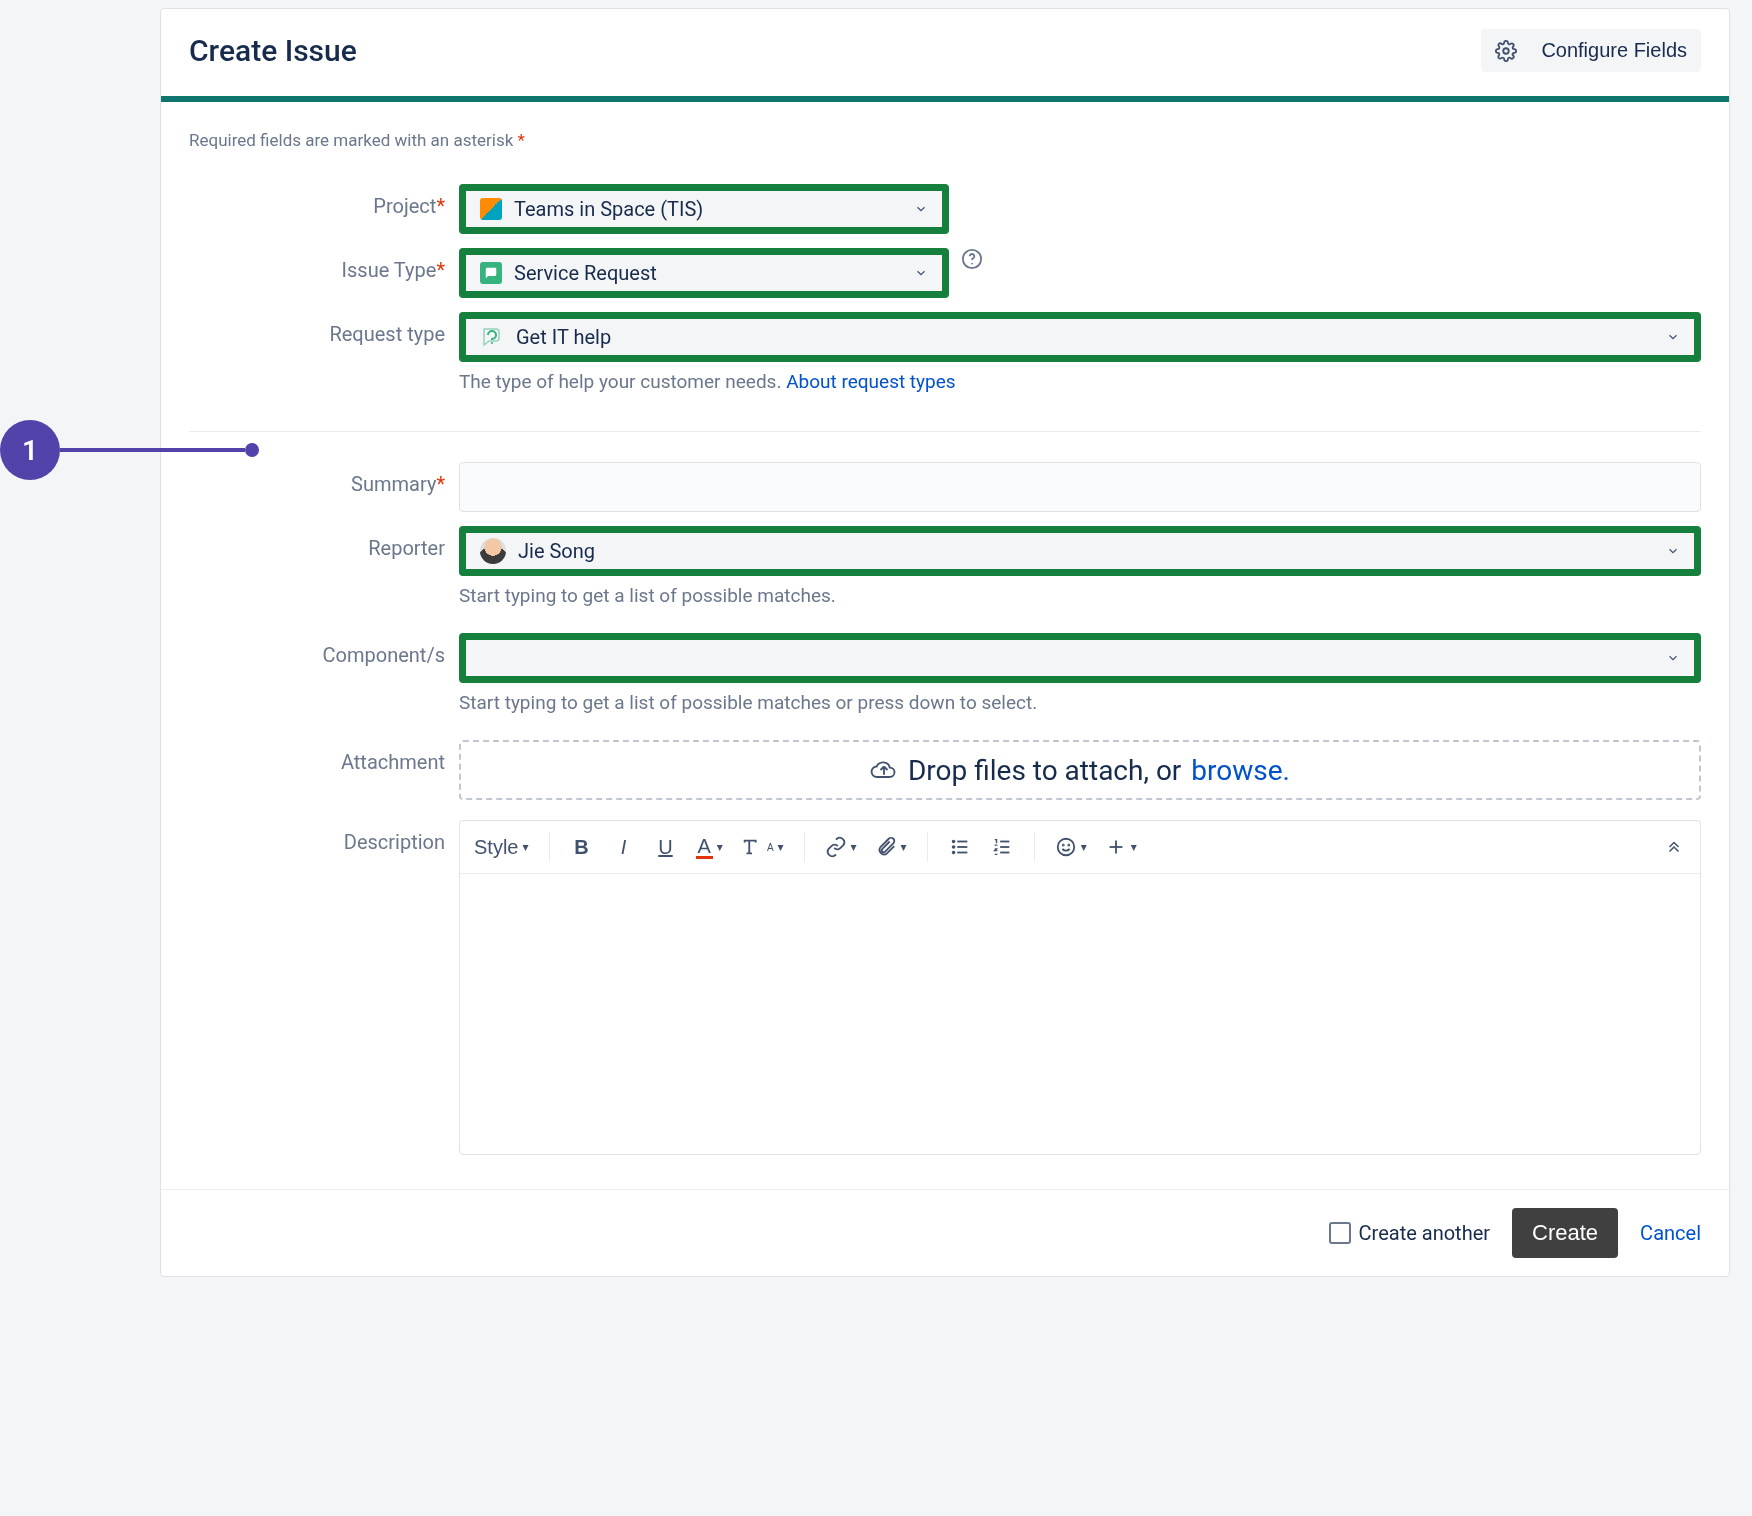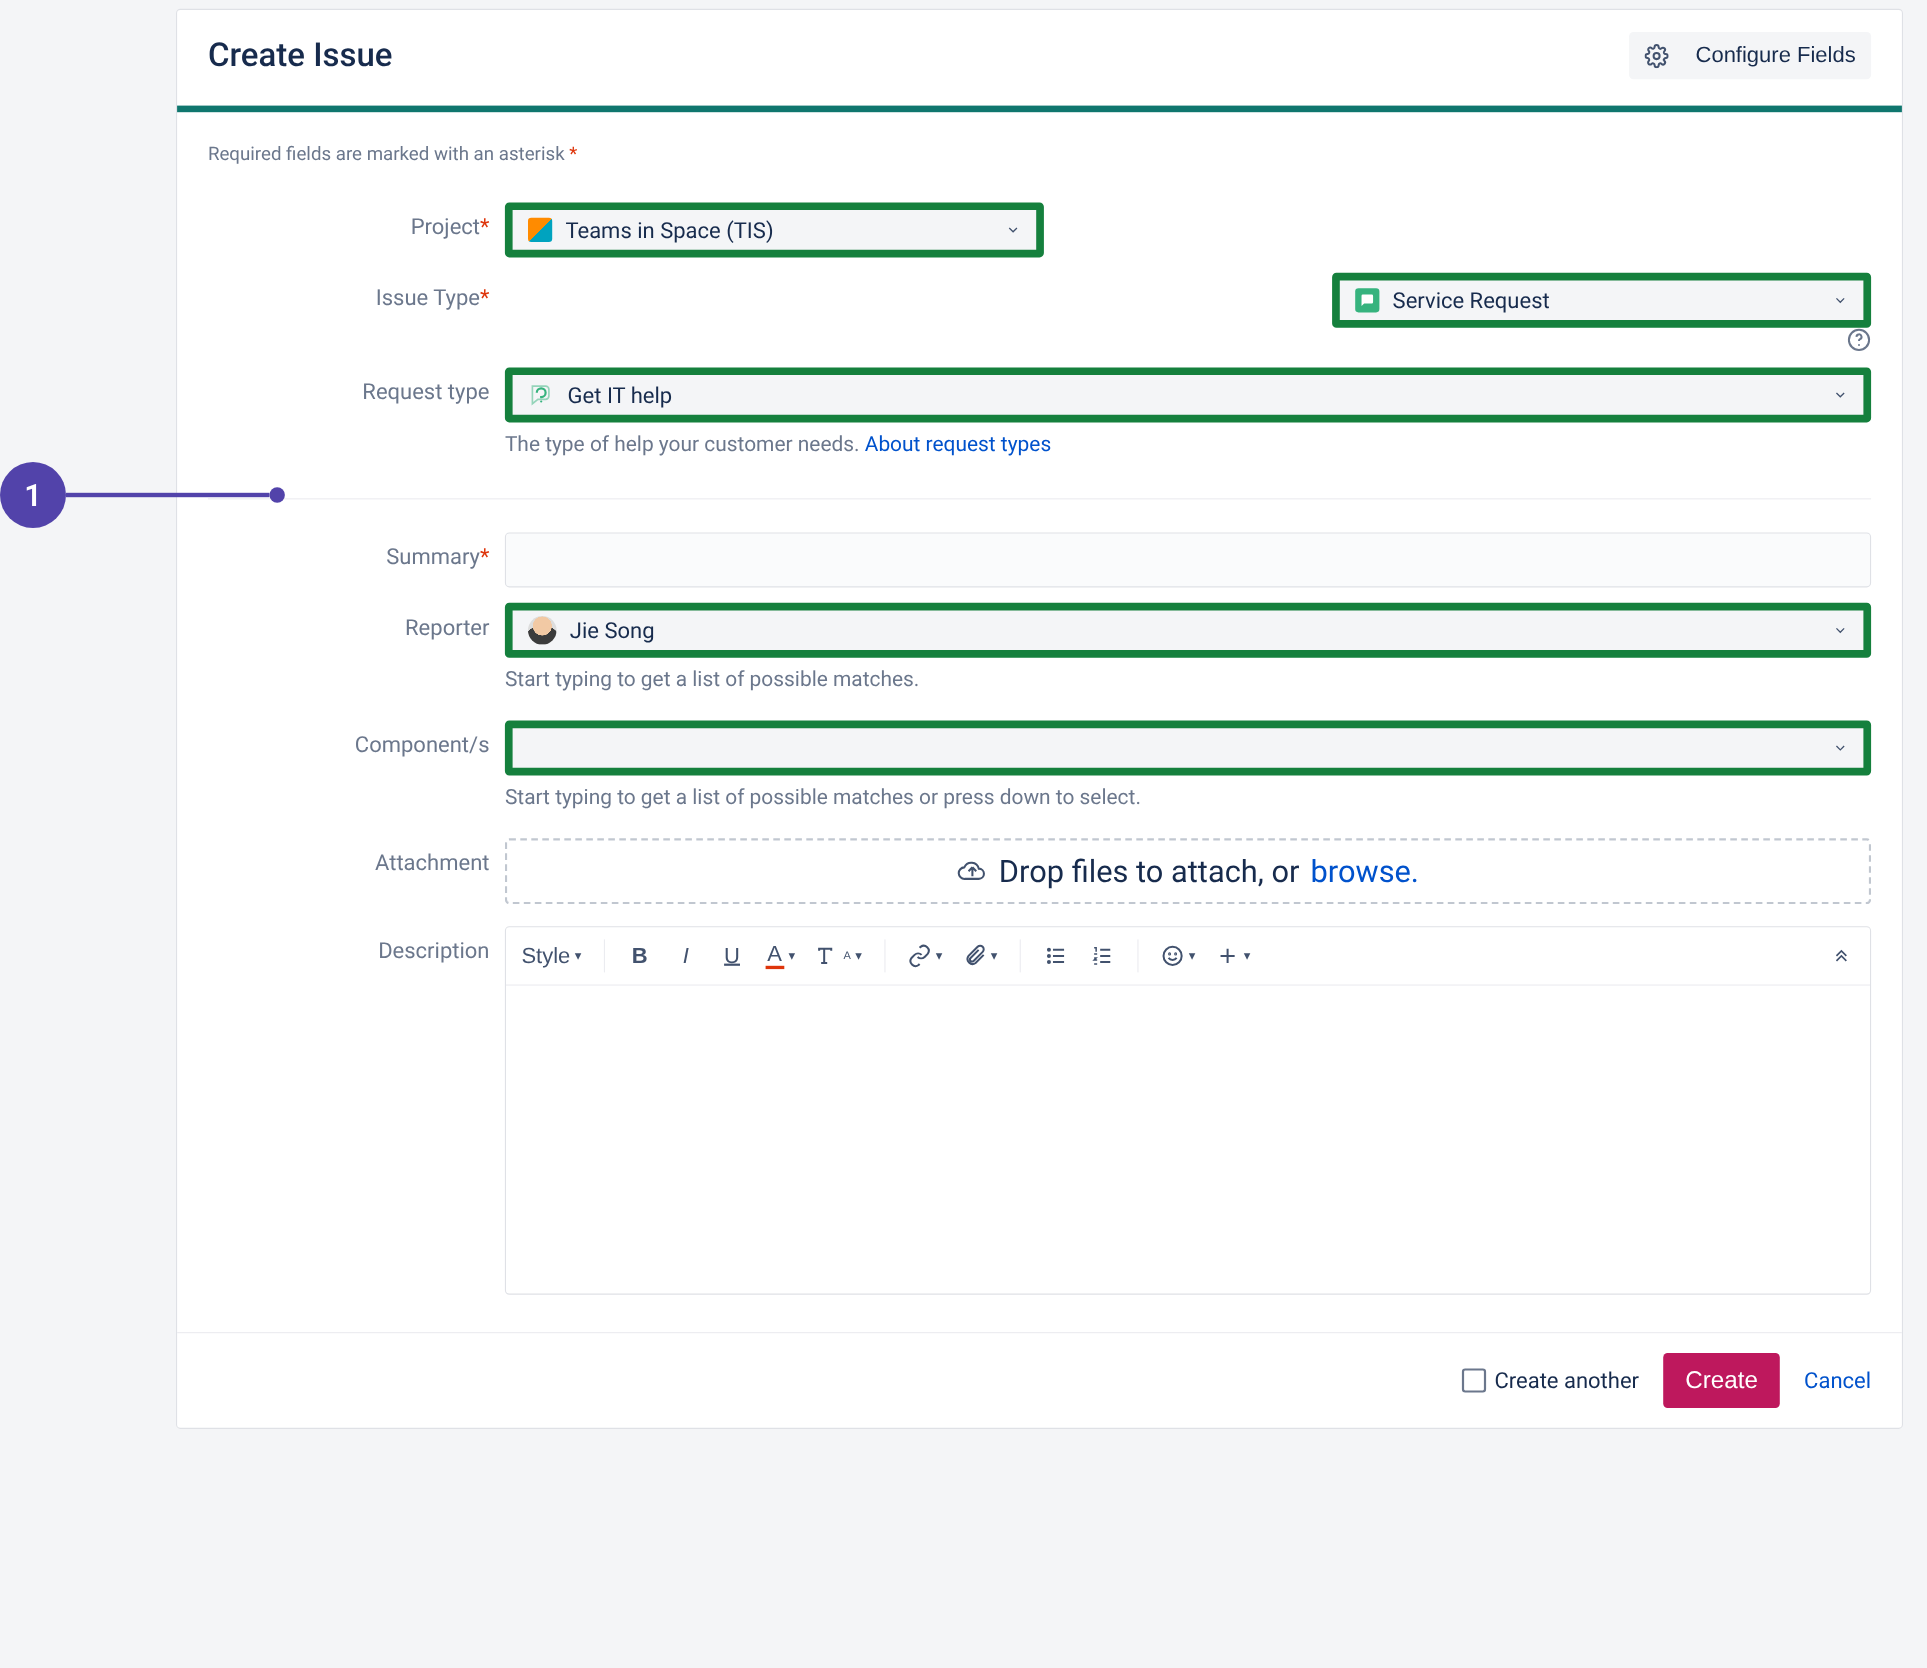--- a/index.html
+++ b/index.html
@@ -217,21 +217,21 @@
     font-size: 20px;
   }
   .chk-wrap { display:flex; align-items:center; gap:8px; }
   .chk {
     width: 22px;
     height: 22px;
     border: 2px solid #6b778c;
     border-radius: 3px;
   }
   .btn-primary {
-    background: #be185d;
+    background: #404040;
     color: #fff;
     border: none;
     border-radius: 4px;
     padding: 12px 20px;
     font-size: 22px;
     font-weight: 500;
     cursor: pointer;
   }
   .link-cancel { color: #0052cc; cursor:pointer; }
   .collapse-icon { margin-left:auto; color:#42526e; padding: 0 10px;}
@@ -296,21 +296,21 @@
                 <path d="M6 9l6 6 6-6" fill="none" stroke="#42526e" stroke-width="2"></path>
               </svg>
           </div>
         </div>
       </div>
 
       <div class="form-row">
         <div class="form-label">
           <span>Issue Type</span><span class="asterisk">*</span>
         </div>
-        <div class="form-control-wrap" style="display:flex;align-items:flex-end;flex-direction:column;">
+        <div class="form-control-wrap" style="display:flex;align-items:flex-start;">
           <div class="select-control narrow">
             <div class="select-left">
               <span class="issue-type-icon">
                 <svg width="14" height="14" viewBox="0 0 24 24">
                     <path d="M21 15a2 2 0 0 1-2 2H7l-4 4V5a2 2 0 0 1 2-2h14a2 2 0 0 1 2 2z" fill="#fff"></path>
                   </svg>
               </span>
               <span>Service Request</span>
             </div>
             <svg width="14" height="14" viewBox="0 0 24 24">

